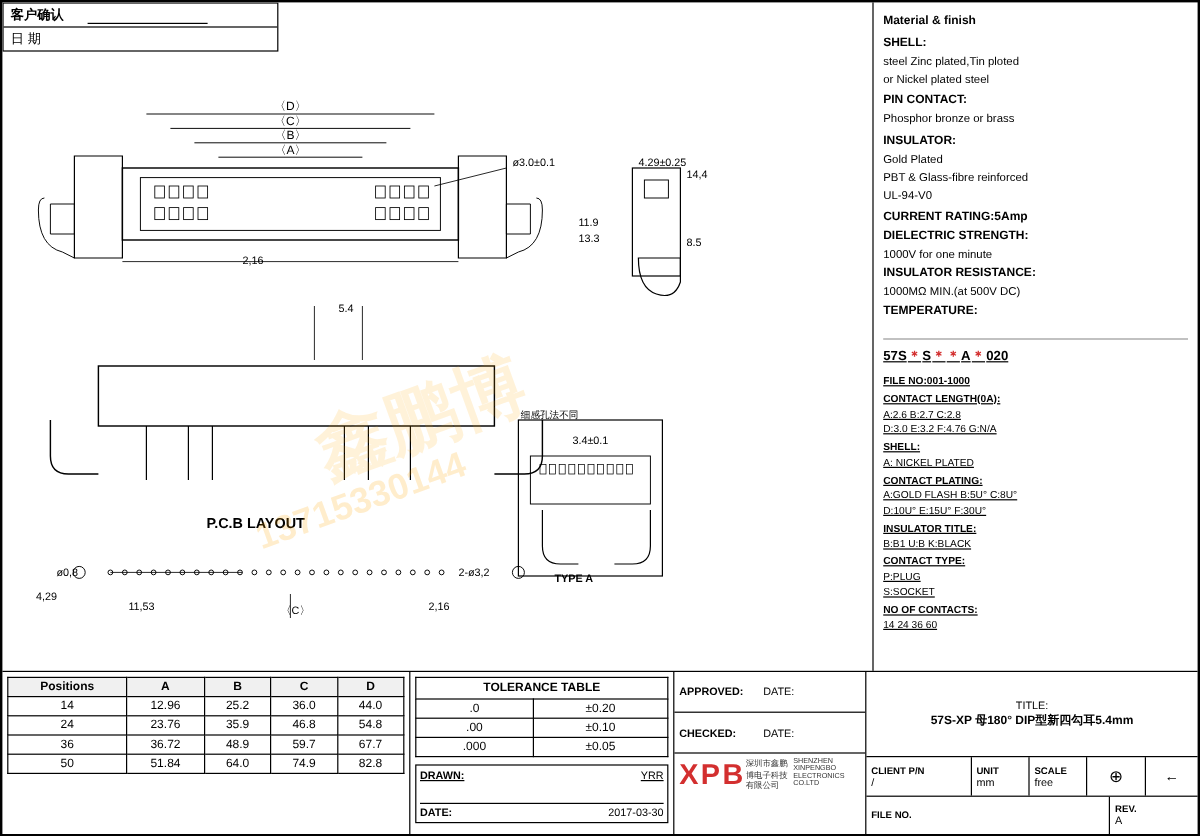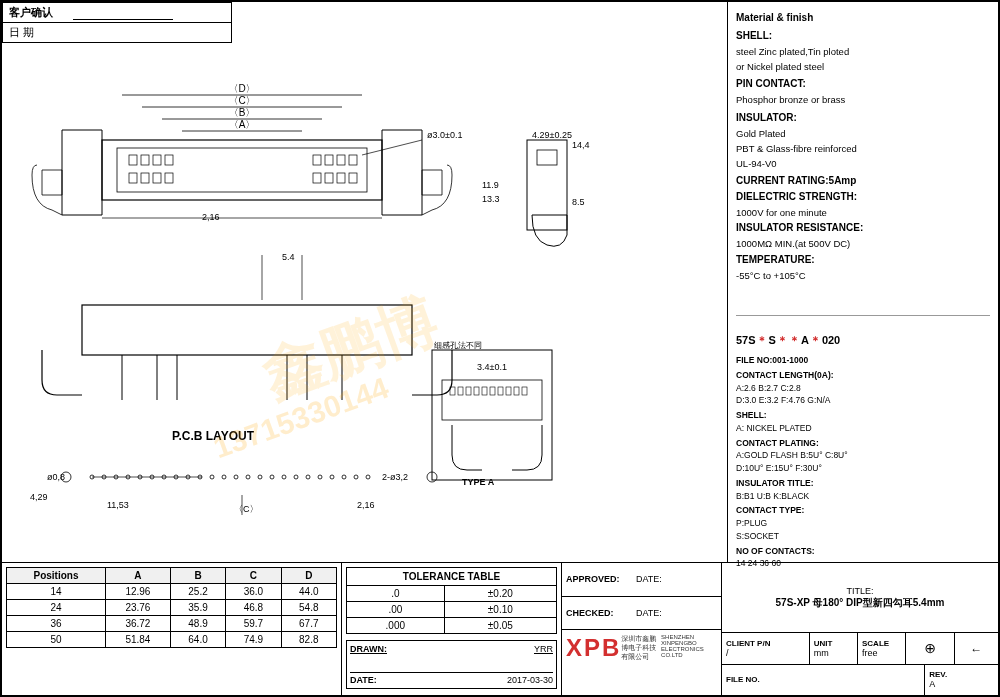--- a/index.html
+++ b/index.html
@@ -377,24 +377,23 @@
         <div style="font-weight:bold; margin-top:2px;">INSULATOR:</div>
         <div style="font-size:9.5px;">Gold Plated</div>
         <div style="font-size:9.5px;">PBT &amp; Glass-fibre reinforced</div>
         <div style="font-size:9.5px;">UL-94-V0</div>
         <div style="font-weight:bold; margin-top:2px;">CURRENT RATING:5Amp</div>
         <div style="font-weight:bold;">DIELECTRIC STRENGTH:</div>
         <div style="font-size:9.5px;">1000V for one minute</div>
         <div style="font-weight:bold;">INSULATOR RESISTANCE:</div>
         <div style="font-size:9.5px;">1000MΩ MIN.(at 500V DC)</div>
         <div style="font-weight:bold;">TEMPERATURE:</div>
-        <div style="font-size:9.5px;">-55°C to +105°C</div>
       </div>
 
-      <div class="part-number-area" style="margin-top:32px; border-top:1px solid #999; padding-top:16px;">
+      <div class="part-number-area" style="margin-top:14px; border-top:1px solid #999; padding-top:6px;text-decoration:underline;">
         <div style="display:flex; align-items:center; gap:1px; font-size:11px; font-weight:bold; margin-bottom:6px;">
           <span>57S</span>
           <span style="color:#d32f2f;">＊</span>
           <span>S</span>
           <span style="color:#d32f2f;">＊</span>
           <span style="color:#d32f2f;">＊</span>
           <span>A</span>
           <span style="color:#d32f2f;">＊</span>
           <span>020</span>
         </div>

